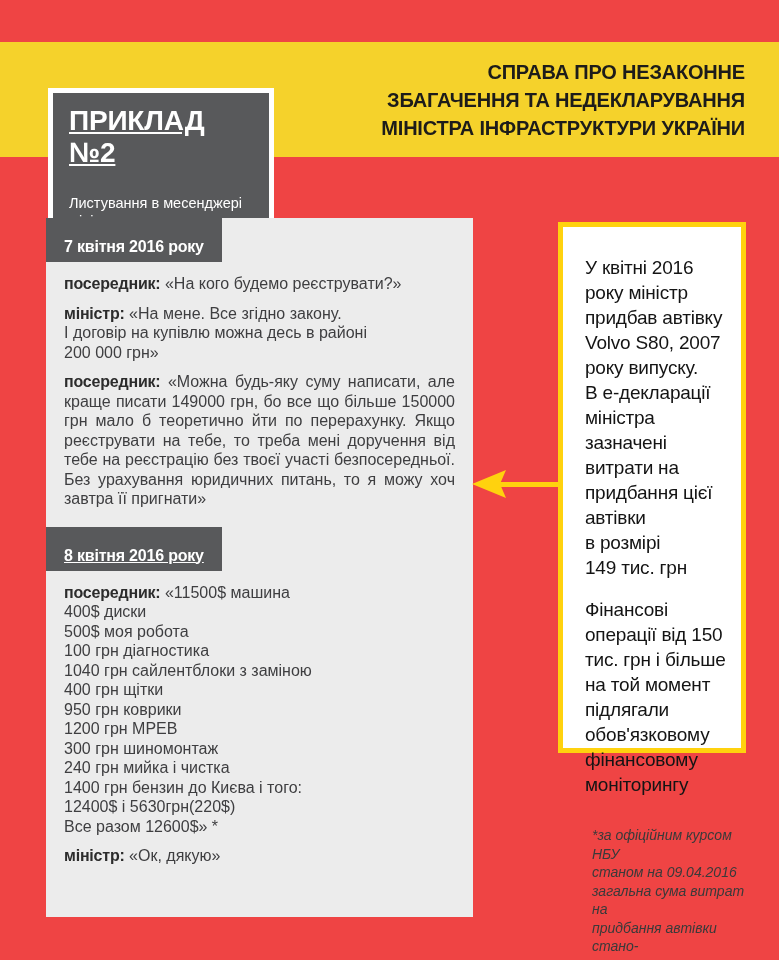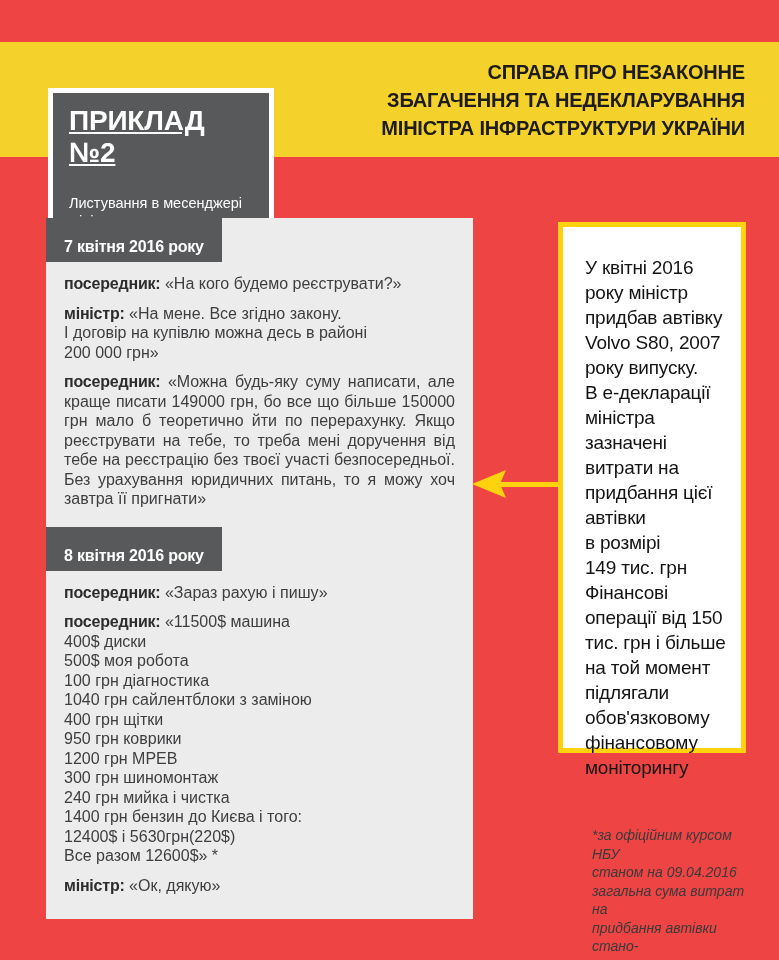--- a/index.html
+++ b/index.html
@@ -24,36 +24,36 @@
   
   .chat{
     position:absolute;left:46px;top:218px;width:427px;min-height:699px;box-sizing:border-box;
     background:var(--chat-bg);padding:0 18px 14px 18px;
   }
   .date-bar{
     margin:0 0 12px -18px;background:var(--dark-box);color:#fff;
     display:inline-block;font-size:16px;font-weight:bold;letter-spacing:-0.2px;
     padding:20px 18px 6px 18px;min-width:134px;
   }
-  .date-bar.second{margin-top:8px;}
+  .date-bar.second{margin-top:8px;text-decoration:underline;}
   .msg{font-size:16px;line-height:19.5px;color:var(--text-msg);margin:0 0 10px 0;}
   .msg .speaker{font-weight:bold;color:#2c2c2c;letter-spacing:-0.2px;}
   .msg .mtext{white-space:pre-line;margin-top:12px;}
   .msg.justify{text-align:justify;}
   
   .callout{
     position:absolute;left:558px;top:222px;width:188px;height:531px;box-sizing:border-box;
     background:#fff;border:5px solid var(--yellow-accent);
     padding:28px 8px 0 22px;
   }
   .callout p{
     margin:0;font-size:19px;font-weight:normal;line-height:25px;letter-spacing:-0.2px;
     color:#141414;white-space:pre-line;
   }
-  .callout p + p{}
+  .callout p + p{margin-top:17px;}
   
   .arrow{position:absolute;left:470px;top:464px;width:92px;height:40px;}
   
   .footnote{
     position:absolute;left:592px;top:826px;width:158px;
     font-style:italic;font-size:14px;line-height:18.5px;color:#3a3a3a;white-space:pre-line;
   }
 </style>
 </head>
 <body>
@@ -95,24 +95,20 @@
     <div class="msg justify">
       <span class="speaker">посередник:</span>
       <span class="mtext">«Можна будь-яку суму написати, але краще писати 149000 грн, бо все що більше 150000 грн мало б теоретично йти по перерахунку. Якщо реєструвати на тебе, то треба мені доручення від тебе на реєстрацію без твоєї участі безпосередньої. Без урахування юридичних питань, то я можу хоч завтра її пригнати»</span>
     </div>
 
     <div class="date-bar second">
       <span>8 квітня 2016 року</span>
     </div>
 
 
-    <div class="msg">
-      <span class="speaker">посередник:</span>
-      <span class="mtext">«Зараз рахую і пишу»</span>
-    </div>
 
     <div class="msg">
       <span class="speaker">посередник:</span>
       <span class="mtext">«11500$ машина
 400$ диски
 500$ моя робота
 100 грн діагностика
 1040 грн сайлентблоки з заміною
 400 грн щітки
 950 грн коврики

